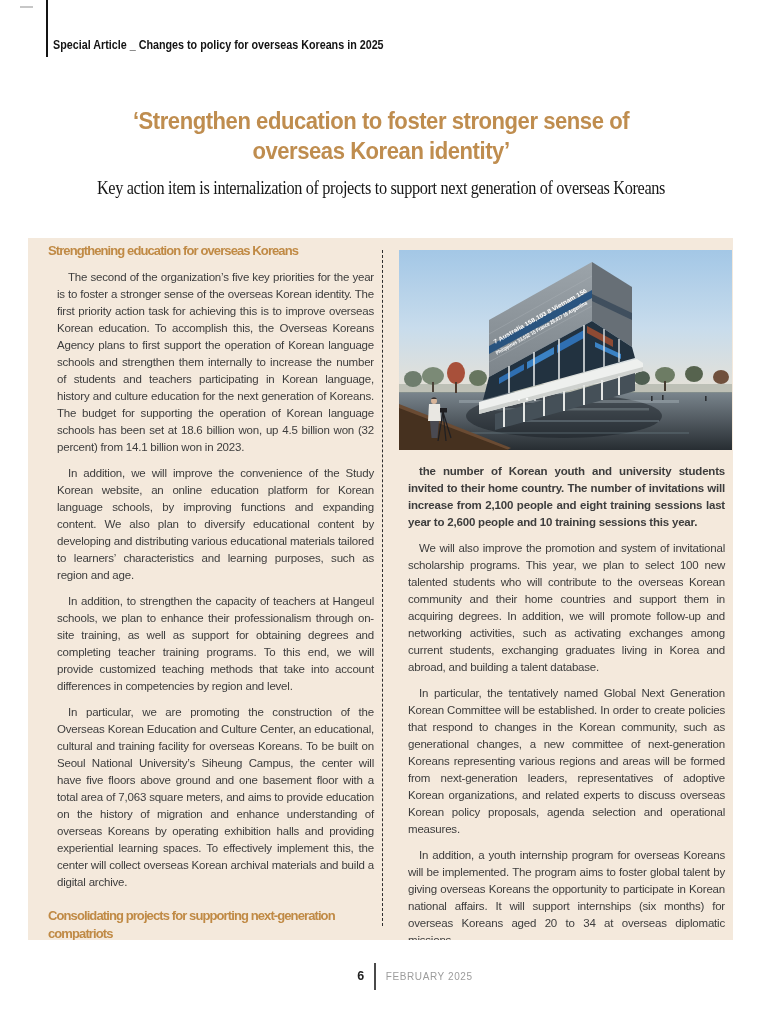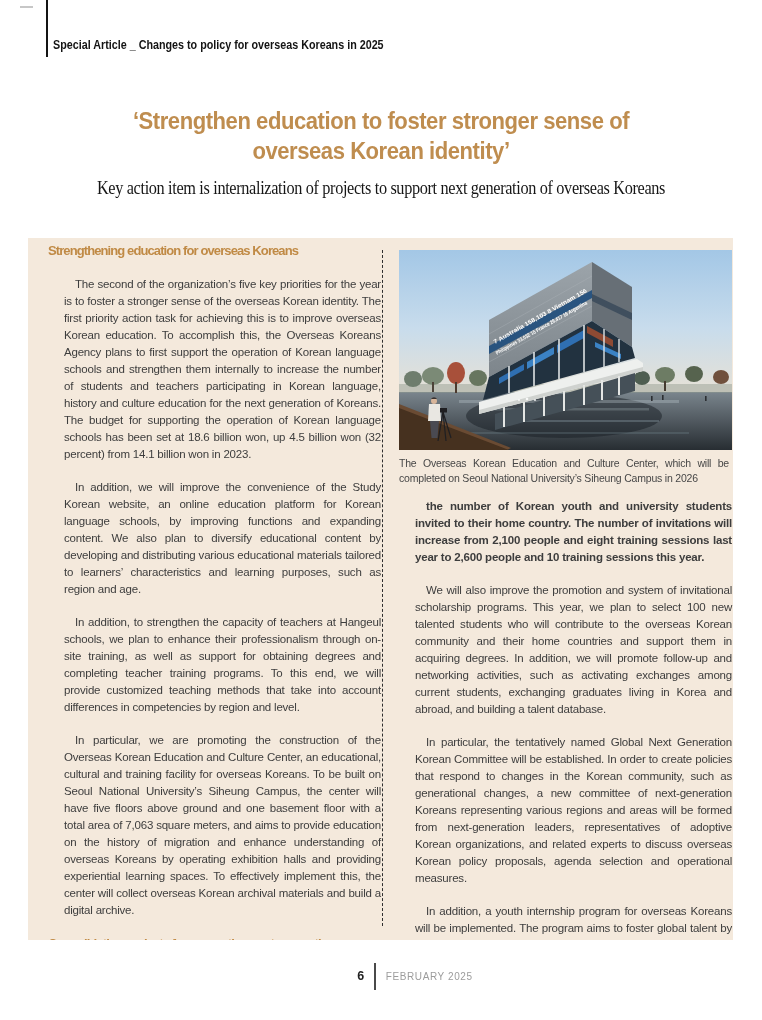--- a/index.html
+++ b/index.html
@@ -32,21 +32,21 @@
   .col-left  { width:317px; flex:none; }
   .divider   { flex:none; width:0; border-left:1.5px dashed #2e2e2e; margin:8px 16px 14px 17px; }
   .col-right { width:333px; flex:none; padding-top:8px; }
   .sec-head {
     color:#c08a45; font-weight:bold; font-size:13px; line-height:18px;
     letter-spacing:-0.9px; margin:0 0 7px 0;
   }
   .sec-head.first { white-space:nowrap; }
   .sec-head.second { margin-top:16px; width:317px; }
   .body-p {
-    margin:16px; width:317px; font-size:11.5px; line-height:17px; color:#3d3d3d;
+    margin:9px; width:317px; font-size:11.5px; line-height:17px; color:#3d3d3d;
     letter-spacing:-0.2px; text-align:justify; text-indent:11px;
   }
   .photo-wrap { width:333px; height:200px; display:block; }
   .photo-wrap svg { display:block; }
   .caption {
     margin:6px 0 0 0; width:330px; font-size:10.5px; line-height:14.5px;
     color:#474747; letter-spacing:-0.2px; text-align:justify;
   }
   .col-right .body-p.first { margin-top:13px;font-weight:bold; }
   .footer {
@@ -188,21 +188,20 @@
           <path d="M32,149 a3.4,3.4 0 0 1 6,0 z" fill="#3a3230"></path>
           <polygon points="30,154 41,154 42,171 29,171" fill="#e9e7e2"></polygon>
           <polygon points="31,171 40,171 38.5,188 32.5,188" fill="#4a4a52"></polygon>
           <rect x="41" y="158" width="7" height="4.5" fill="#1f1f22"></rect>
           <line x1="44" y1="162" x2="39" y2="191" stroke="#1f1f22" stroke-width="1.2"></line>
           <line x1="44" y1="162" x2="47" y2="191" stroke="#1f1f22" stroke-width="1.2"></line>
           <line x1="44" y1="162" x2="52" y2="188" stroke="#1f1f22" stroke-width="1.2"></line>
         </g>
       </svg>
     </div>
-    <p class="caption">The Overseas Korean Education and Culture Center, which will be completed on Seoul National University’s Siheung Campus in 2026</p>
     <p class="body-p first">the number of Korean youth and university students invited to their home country. The number of invitations will increase from 2,100 people and eight training sessions last year to 2,600 people and 10 training sessions this year.</p>
     <p class="body-p">We will also improve the promotion and system of invitational scholarship programs. This year, we plan to select 100 new talented students who will contribute to the overseas Korean community and their home countries and support them in acquiring degrees. In addition, we will promote follow-up and networking activities, such as activating exchanges among current students, exchanging graduates living in Korea and abroad, and building a talent database.</p>
     <p class="body-p">In particular, the tentatively named Global Next Generation Korean Committee will be established. In order to create policies that respond to changes in the Korean community, such as generational changes, a new committee of next-generation Koreans representing various regions and areas will be formed from next-generation leaders, representatives of adoptive Korean organizations, and related experts to discuss overseas Korean policy proposals, agenda selection and operational measures.</p>
     <p class="body-p"><span>In addition, a youth internship program for overseas Koreans will be implemented. The program aims to foster global talent by giving overseas Koreans the opportunity to participate in Korean national affairs. It will support internships (six months) for overseas Koreans aged 20 to 34 at overseas diplomatic missions.</span></p>
   </div>
 
 </div>
 
 <div class="footer">
   <span class="footer-num">6</span>

